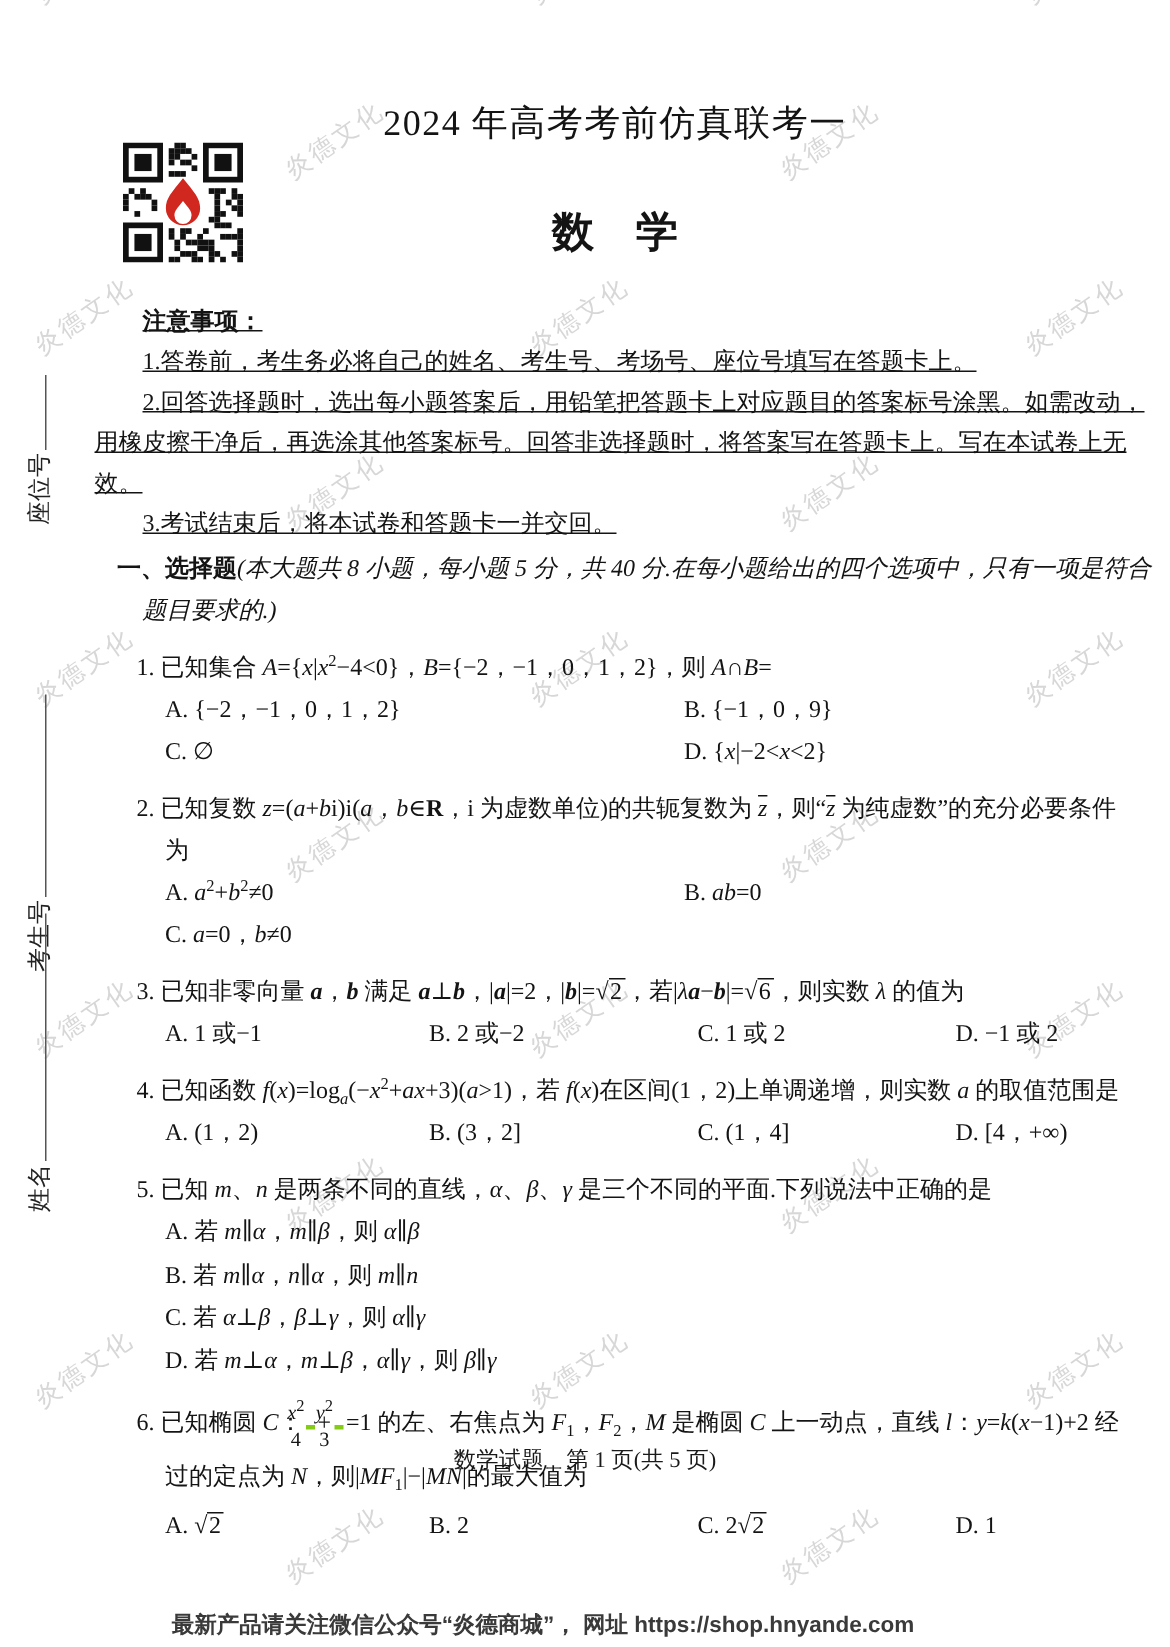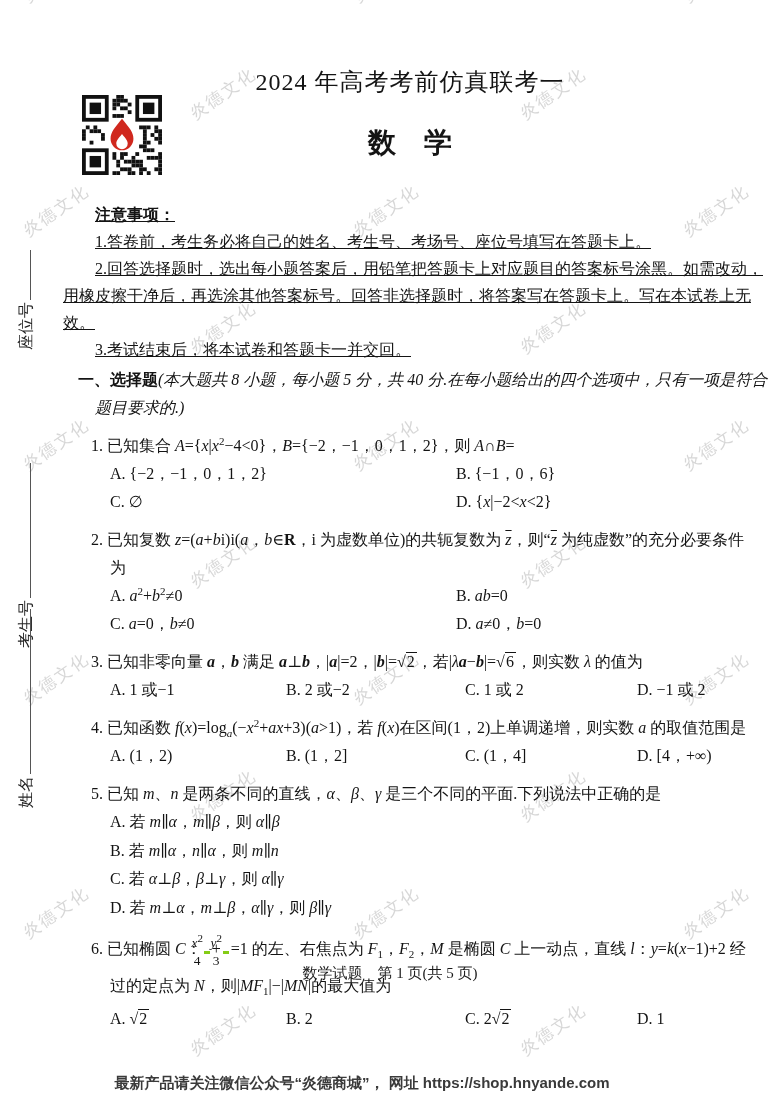--- a/index.html
+++ b/index.html
@@ -5,21 +5,21 @@
   html,body{margin:0;padding:0;background:#9a9a9a;}
   .page{position:relative;width:780px;height:1098px;margin:0 auto;background:#ffffff;overflow:hidden;
         font-family:"Liberation Serif","DejaVu Serif",serif;color:#141414;}
   
   .wm-layer{position:absolute;inset:0;pointer-events:none;}
   .wm{position:absolute;font-size:17px;letter-spacing:2px;white-space:nowrap;
       color:rgba(160,160,160,.42);transform:rotate(-35deg);font-family:"Liberation Serif","DejaVu Serif",serif;}
   
   .header{position:absolute;left:40px;top:60px;width:740px;text-align:center;}
   .exam-title{font-size:24px;letter-spacing:1px;font-weight:400;margin:6px;}
-  .subject-title{margin:26px 0 0 0;font-size:28px;font-weight:700;}
+  .subject-title{margin:38px 0 0 0;font-size:28px;font-weight:700;}
   
   .qr{position:absolute;left:82px;top:95px;width:80px;height:80px;}
   
   .seal{position:absolute;left:36px;height:20px;white-space:nowrap;font-size:16px;color:#222;
         transform:rotate(-90deg);transform-origin:0 100%;}
   .bline{display:inline-block;height:14px;border-bottom:1px solid #555;margin-left:2px;vertical-align:baseline;}
   
   .notice{position:absolute;left:63px;top:201px;width:706px;font-size:16px;line-height:27px;}
   .notice-h{font-weight:700;margin:0;}
   .notice p{margin:0;text-indent:2em;text-decoration:underline;}
@@ -206,51 +206,50 @@
   </div>
 
   <div class="main">
 
     <p class="hang"><span class="sec-title">一、选择题</span><span class="sec-desc">(本大题共 8 小题，每小题 5 分，共 40 分.在每小题给出的四个选项中，只有一项是符合题目要求的.)</span></p>
 
     <div class="question">
       <p class="q-stem"><span class="qno">1.</span><span>已知集合 <i>A</i>={<i>x</i>|<i>x</i><sup>2</sup>−4&lt;0}，<i>B</i>={−2，−1，0，1，2}，则 <i>A</i>∩<i>B</i>=</span></p>
       <div class="opts two">
         <span class="opt">A. {−2，−1，0，1，2}</span>
-        <span class="opt">B. {−1，0，6}</span>
+        <span class="opt">B. {−1，0，9}</span>
         <span class="opt">C. ∅</span>
         <span class="opt">D. {<i>x</i>|−2&lt;<i>x</i>&lt;2}</span>
       </div>
     </div>
 
     <div class="question">
       <p class="q-stem"><span class="qno">2.</span><span>已知复数 <i>z</i>=(<i>a</i>+<i>b</i>i)i(<i>a</i>，<i>b</i>∈<b>R</b>，i 为虚数单位)的共轭复数为 <span class="ov"><i>z</i></span>，则“<span class="ov"><i>z</i></span> 为纯虚数”的充分必要条件为</span></p>
       <div class="opts two">
         <span class="opt">A. <i>a</i><sup>2</sup>+<i>b</i><sup>2</sup>≠0</span>
         <span class="opt">B. <i>ab</i>=0</span>
         <span class="opt">C. <i>a</i>=0，<i>b</i>≠0</span>
-        <span class="opt">D. <i>a</i>≠0，<i>b</i>=0</span>
       </div>
     </div>
 
     <div class="question">
       <p class="q-stem"><span class="qno">3.</span><span>已知非零向量 <b><i>a</i></b>，<b><i>b</i></b> 满足 <b><i>a</i></b>⊥<b><i>b</i></b>，|<b><i>a</i></b>|=2，|<b><i>b</i></b>|=<span class="sq">√<span>2</span></span>，若|<i>λ</i><b><i>a</i></b>−<b><i>b</i></b>|=<span class="sq">√<span>6</span></span>，则实数 <i>λ</i> 的值为</span></p>
       <div class="opts four">
         <span class="opt">A. 1 或−1</span>
         <span class="opt">B. 2 或−2</span>
         <span class="opt">C. 1 或 2</span>
         <span class="opt">D. −1 或 2</span>
       </div>
     </div>
 
     <div class="question">
       <p class="q-stem"><span class="qno">4.</span><span>已知函数 <i>f</i>(<i>x</i>)=log<sub><i>a</i></sub>(−<i>x</i><sup>2</sup>+<i>ax</i>+3)(<i>a</i>&gt;1)，若 <i>f</i>(<i>x</i>)在区间(1，2)上单调递增，则实数 <i>a</i> 的取值范围是</span></p>
       <div class="opts four">
         <span class="opt">A. (1，2)</span>
-        <span class="opt">B. (1，2]</span>
+        <span class="opt">B. (3，2]</span>
         <span class="opt">C. (1，4]</span>
         <span class="opt">D. [4，+∞)</span>
       </div>
     </div>
 
     <div class="question">
       <p class="q-stem"><span class="qno">5.</span><span>已知 <i>m</i>、<i>n</i> 是两条不同的直线，<i>α</i>、<i>β</i>、<i>γ</i> 是三个不同的平面.下列说法中正确的是</span></p>
       <div class="opts list">
         <span class="opt">A. 若 <i>m</i>∥<i>α</i>，<i>m</i>∥<i>β</i>，则 <i>α</i>∥<i>β</i></span>
         <span class="opt">B. 若 <i>m</i>∥<i>α</i>，<i>n</i>∥<i>α</i>，则 <i>m</i>∥<i>n</i></span>

